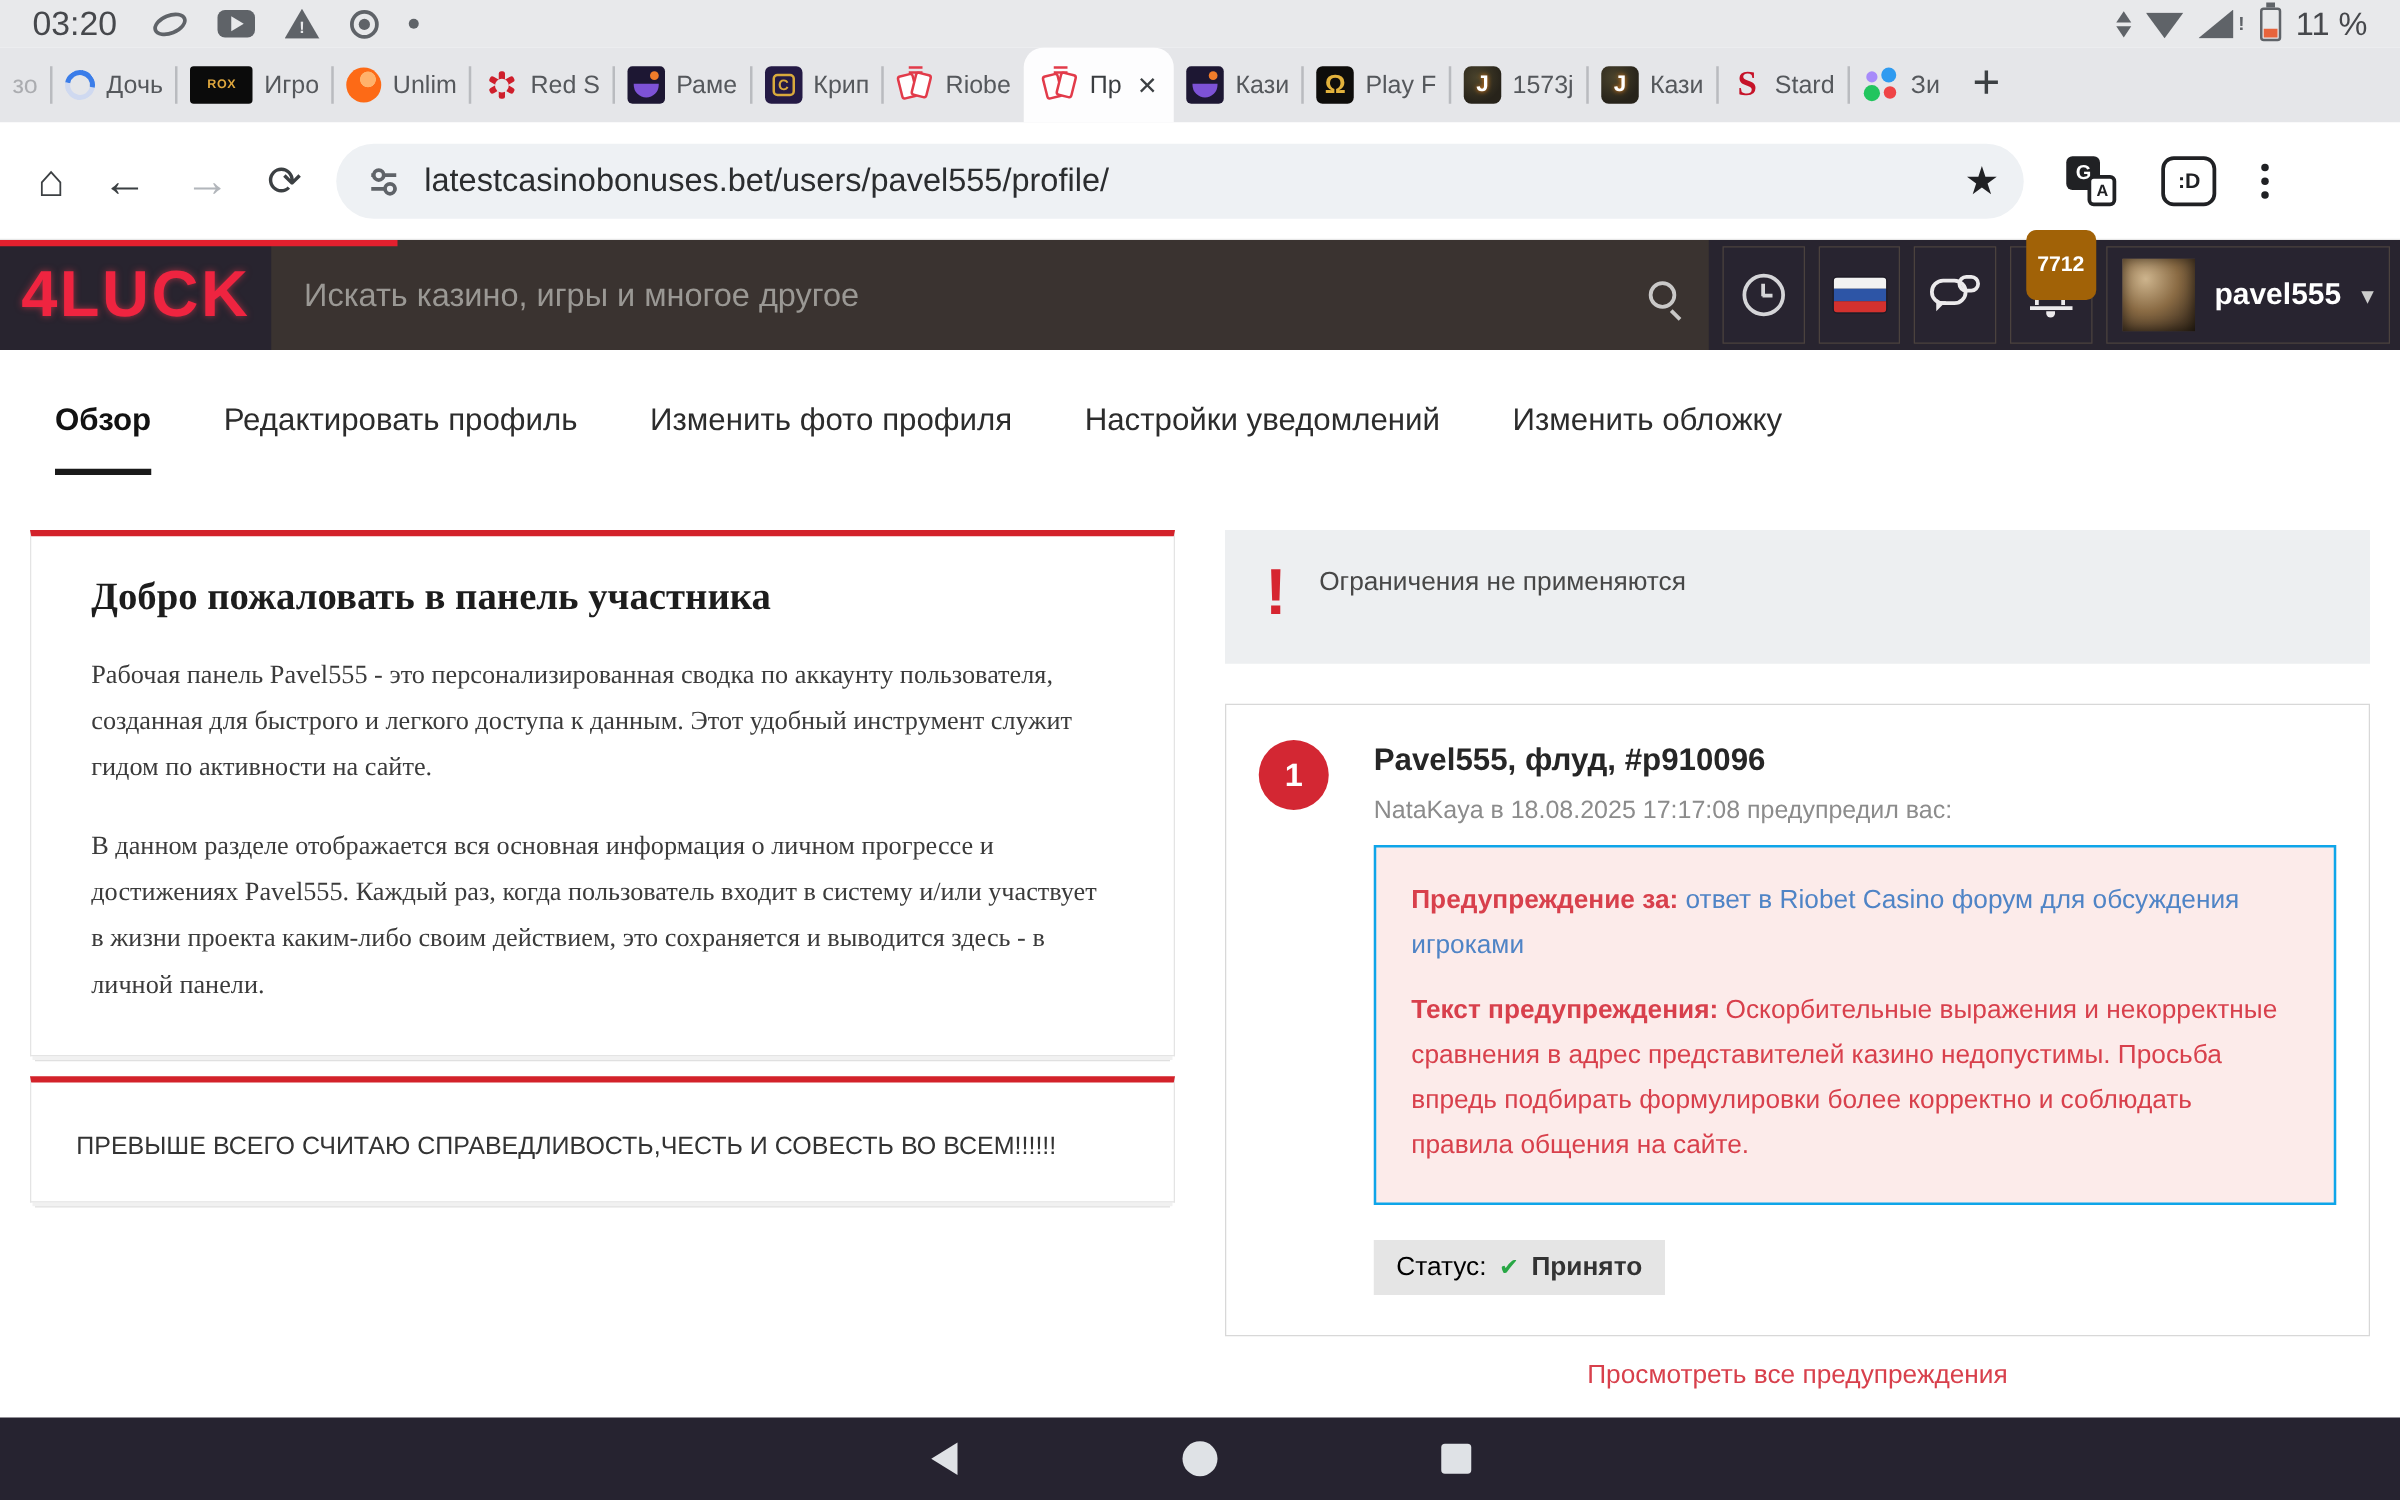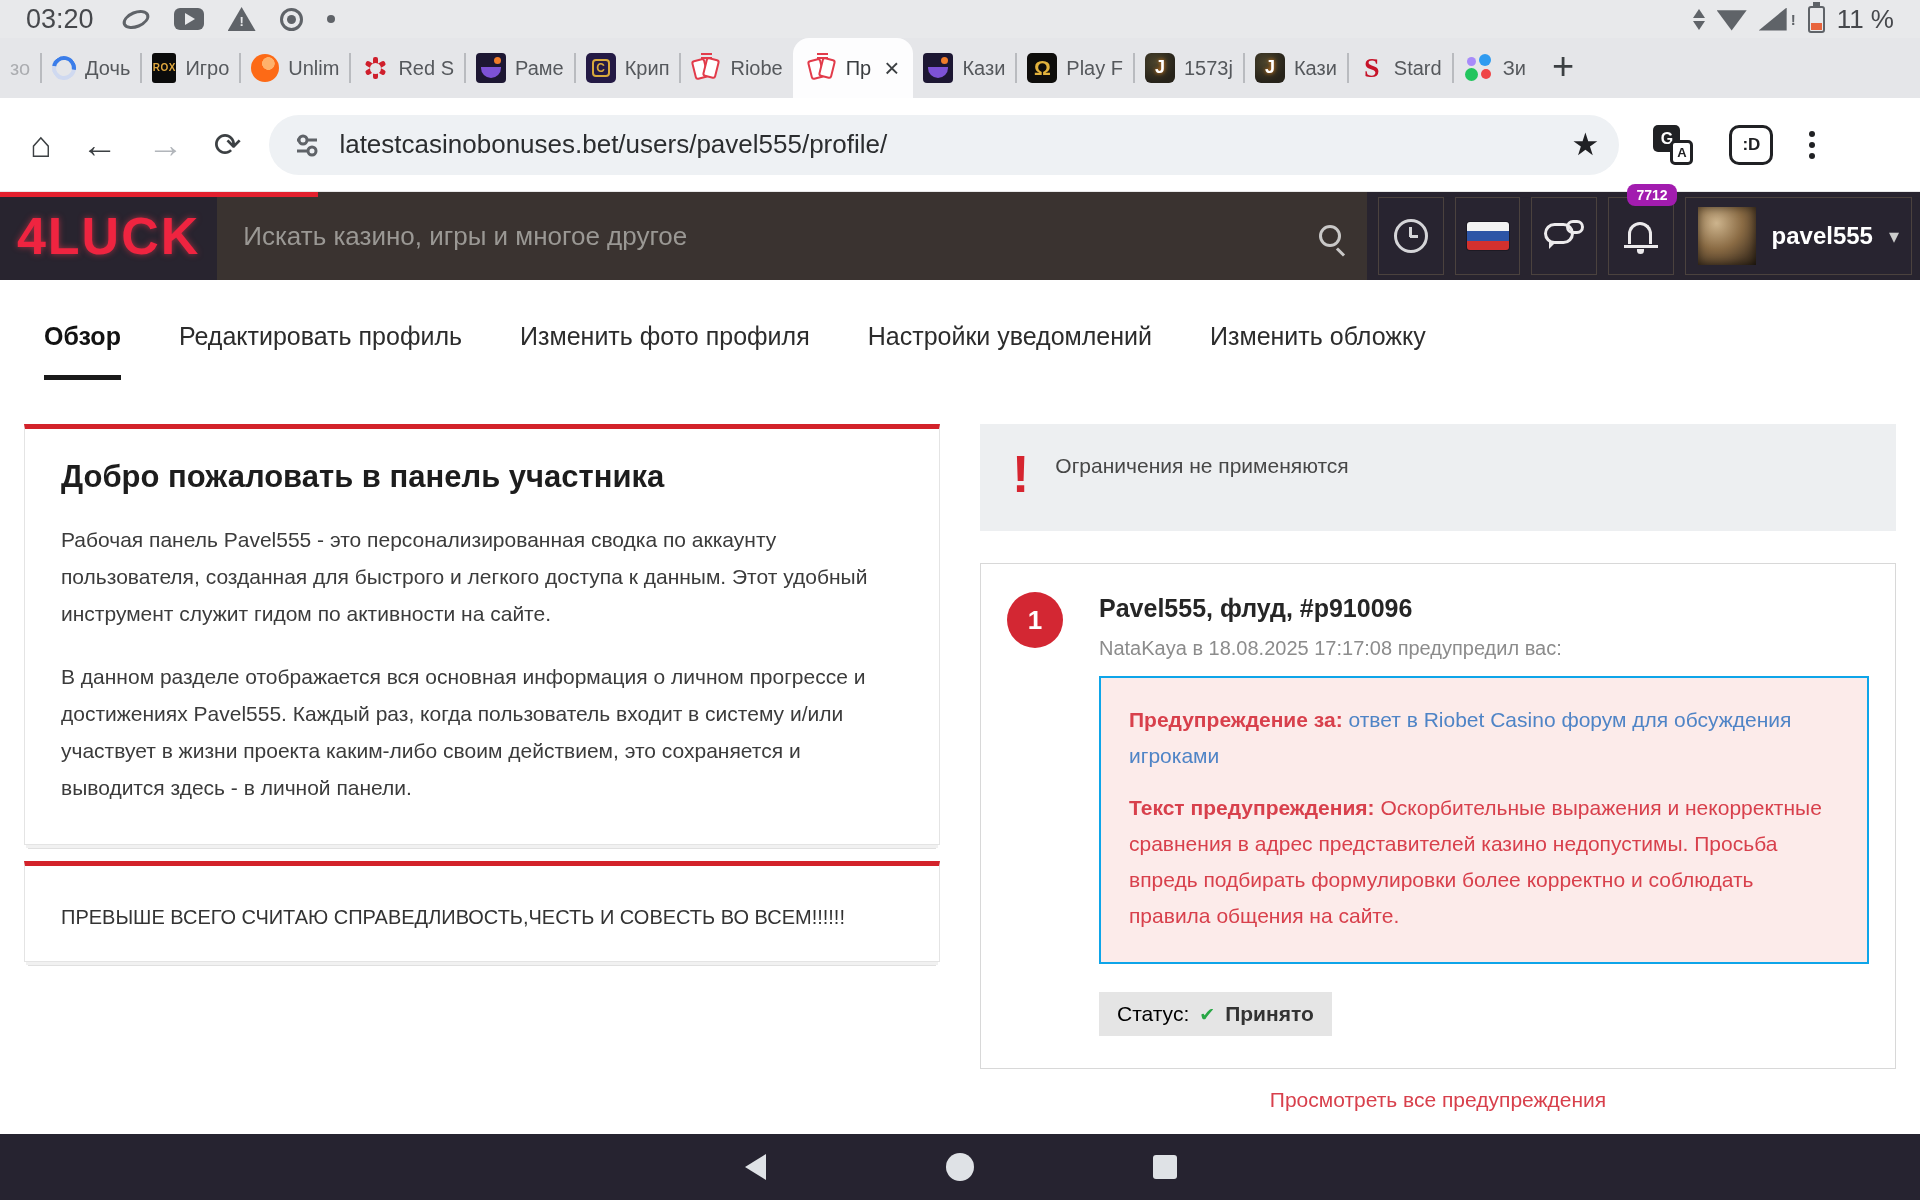--- a/index.html
+++ b/index.html
@@ -41,21 +41,21 @@
   .tab-label { font-size:20px; color:#55585c; white-space:nowrap; overflow:hidden; max-width:64px; }
   .tab.frag .tab-label { opacity:.4; max-width:26px; }
   .tab.active { background:#fdfdfe; border-radius:16px 16px 0 0; padding:0 14px; }
   .tab.active .tab-label { color:#3a3d40; }
   .tab-close { font-size:26px; color:#3c4043; margin-left:4px; line-height:1; }
   .tab-sep { width:2px; height:30px; background:#b8bабе; background:#b9bbbf; align-self:center; }
   .newtab { font-size:38px; color:#3c4043; display:flex; align-items:center; padding:0 16px; margin-top:-4px; }
   
   .fv { flex:0 0 auto; position:relative; }
   .fv-spin { width:24px; height:24px; border:4px solid #cfd9f0; border-top-color:#3b7de9; border-right-color:#3b7de9; border-radius:50%; transform:rotate(-35deg); }
-  .fv-rox { width:24px; height:30px; background:#0b0b0b; border-radius:3px; color:#dfa73e; font-size:10px; font-weight:bold; text-align:center; line-height:30px; letter-spacing:.5px; }
+  .fv-rox { width:50px; height:30px; background:#0b0b0b; border-radius:3px; color:#dfa73e; font-size:10px; font-weight:bold; text-align:center; line-height:30px; letter-spacing:.5px; }
   .fv-unlim { width:28px; height:28px; border-radius:50%; background:radial-gradient(circle at 62% 34%, #ffb26b 0 24%, #fd6a16 26% 100%); }
   .fv-burst { width:28px; height:28px; }
   .fv-burst i { position:absolute; left:12px; top:3px; width:5px; height:22px; background:#cf1f2c; border-radius:2px; }
   .fv-burst i:nth-child(2){ transform:rotate(60deg); } .fv-burst i:nth-child(3){ transform:rotate(120deg); }
   .fv-burst::after { content:""; position:absolute; left:9px; top:9px; width:11px; height:11px; border-radius:50%; background:#e5e6e9; }
   .fv-bowl { width:30px; height:30px; background:#1d1733; border-radius:4px; }
   .fv-bowl::after { content:""; position:absolute; left:5px; bottom:5px; width:20px; height:11px; background:#7d52d6; border-radius:0 0 10px 10px; }
   .fv-bowl::before { content:""; position:absolute; right:5px; top:4px; width:7px; height:7px; border-radius:50%; background:#f07c2a; }
   .fv-coin { width:30px; height:30px; background:#241a45; border-radius:5px; display:flex; align-items:center; justify-content:center; }
   .fv-coin i { width:18px; height:18px; border:2px solid #d8a93c; border-radius:4px; color:#d8a93c; font-size:12px; font-weight:bold; font-style:normal; text-align:center; line-height:15px; }
@@ -112,42 +112,42 @@
   .ic-flag { width:42px; height:28px; border-radius:3px; overflow:hidden; display:flex; flex-direction:column; box-shadow:0 0 0 1px #1d1a24; }
   .ic-flag i { flex:1; } .ic-flag i:nth-child(1){background:#f2f2f2;} .ic-flag i:nth-child(2){background:#2d55a6;} .ic-flag i:nth-child(3){background:#d3312e;}
   .ic-chat { position:relative; width:40px; height:32px; }
   .ic-chat .b1 { position:absolute; left:0; top:3px; width:30px; height:21px; border:3px solid #eceaec; border-radius:11px; }
   .ic-chat .b1::after { content:""; position:absolute; left:2px; bottom:-8px; border-left:8px solid #eceaec; border-bottom:8px solid transparent; }
   .ic-chat .b2 { position:absolute; right:0; top:0; width:18px; height:14px; border:3px solid #eceaec; border-radius:8px; background:#282430; }
   .ic-bell { position:relative; width:34px; height:32px; }
   .ic-bell .body { position:absolute; left:4px; top:2px; width:24px; height:22px; border:3px solid #eceaec; border-bottom:none; border-radius:13px 13px 0 0; }
   .ic-bell .bar { position:absolute; left:0; top:25px; width:34px; height:3px; background:#eceaec; }
   .ic-bell .clap { position:absolute; left:13px; top:29px; width:7px; height:5px; border-radius:0 0 5px 5px; background:#eceaec; }
-  .bell-badge { position:absolute; top:-14px; right:-4px; background:#a21caf; color:#fff; font-size:14px; font-weight:bold;
-                padding:3px 9px; border-radius:8px; }
+  .bell-badge { position:absolute; top:-14px; right:-4px; background:#a16207; color:#fff; font-size:17px; font-weight:bold;
+                padding:18px 9px; border-radius:8px; }
   .sh-user { flex:1; margin:5px 8px 5px 11px; border:1px solid #4b423e; background:#282430;
              display:flex; align-items:center; gap:16px; padding:0 12px; }
   .avatar { width:58px; height:58px; background:radial-gradient(circle at 32% 28%, #cdb48d, #8a6b44 45%, #4c3a26 78%, #2b2114);
             box-shadow:inset 0 0 10px rgba(0,0,0,.5); }
   .sh-username { color:#fff; font-size:24px; font-weight:bold; }
   .sh-caret { color:#ccc; font-size:20px; }
 
   
   .pagebody { position:absolute; left:0; top:280px; width:1920px; height:854px; background:#fff; }
   .ptabs { display:flex; align-items:flex-end; gap:58px; height:112px; padding-left:44px; }
   .ptab { font-size:25px; color:#2c2c2c; position:relative; height:100%; display:flex; align-items:center; }
   .ptab.active { font-weight:bold; color:#121212; }
   .ptab.active::after { content:""; position:absolute; left:0; right:0; bottom:12px; height:5px; background:#1a1a1a; }
 
   .col-left  { position:absolute; left:24px;  top:144px; width:916px; }
   .col-right { position:absolute; left:980px; top:144px; width:916px; }
 
   .card { background:#fff; border:1px solid #e4e4e4; border-top:5px solid #d3222a;
           box-shadow:0 5px 0 -2px #f1f1f1, 0 8px 0 -4px #e0e0e0; }
-  .card-welcome { padding:30px 36px 38px; }
+  .card-welcome { padding:30px 48px 38px;font-family:Liberation Serif, serif; }
   .card-welcome h1 { font-size:31px; color:#1d1d1d; }
   .card-welcome p { margin-top:26px; font-size:21px; line-height:37px; color:#3b3b3b; }
   .card-about { margin-top:16px; padding:26px 36px 32px; }
   .card-about h2 { font-size:31px; color:#1d1d1d; }
   .card-about p { margin-top:14px; font-size:20px; color:#333; }
 
   .warn-summary { background:#edeff1; padding:22px 32px 28px; display:flex; gap:26px; }
   .warn-bang { font-size:52px; font-weight:800; color:#d62530; line-height:1.1; }
   .warn-sum-title { font-size:26px; font-weight:bold; color:#d62530; margin-top:4px; }
   .warn-sum-sub { font-size:21px; color:#474747; margin-top:8px; }

